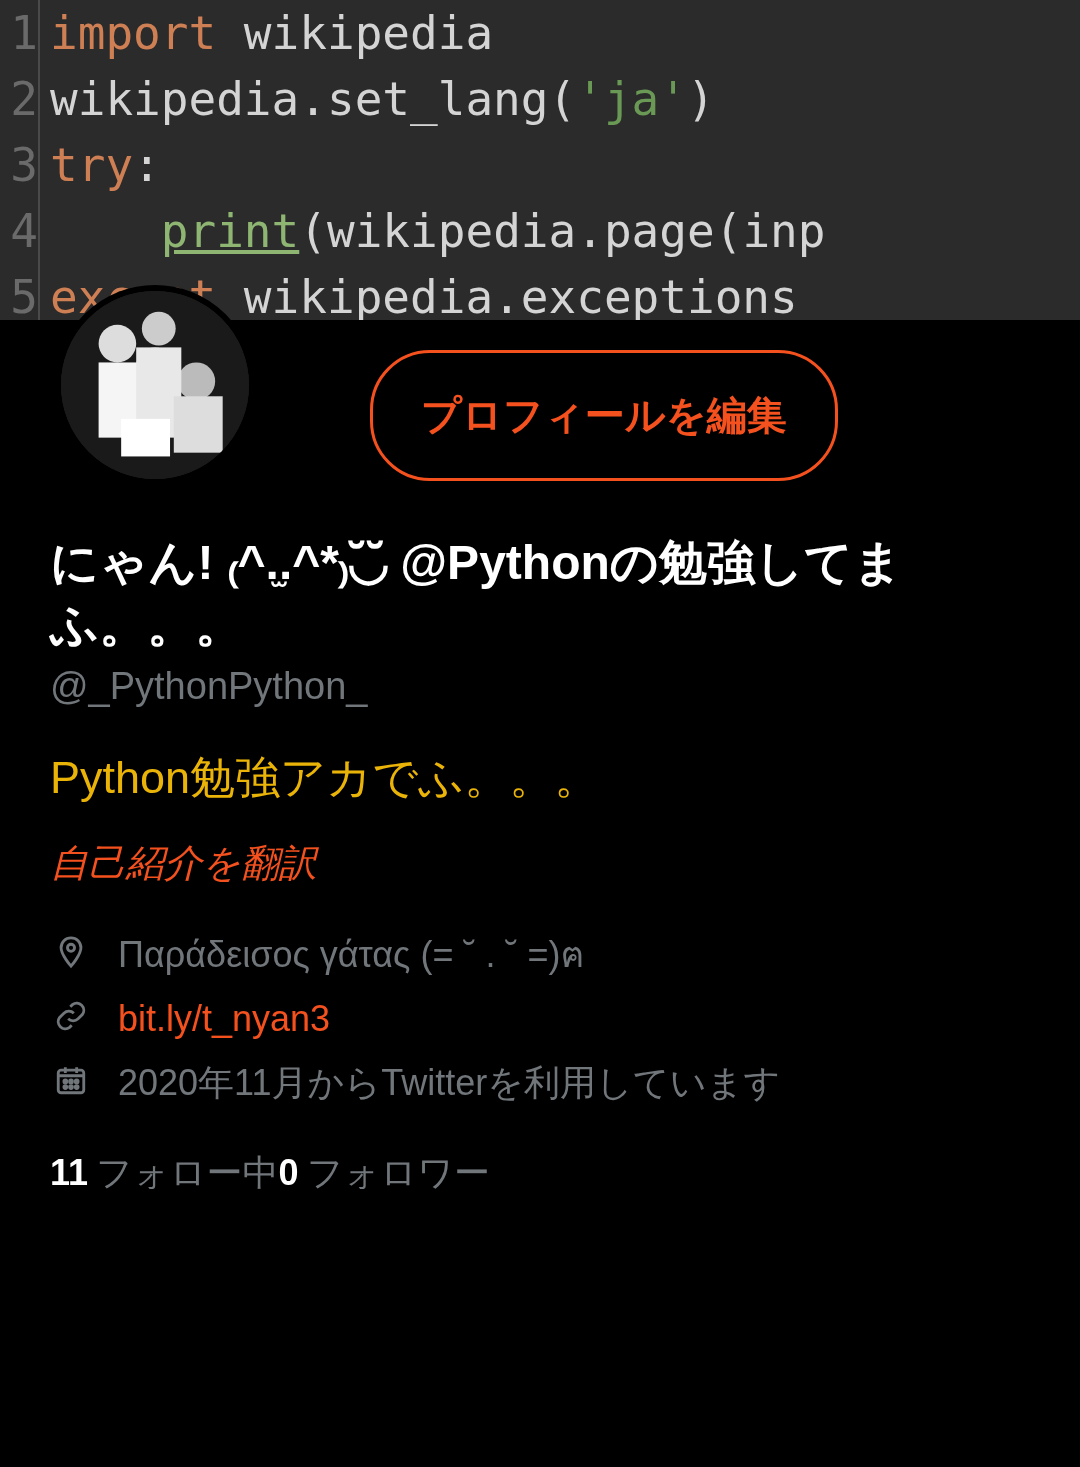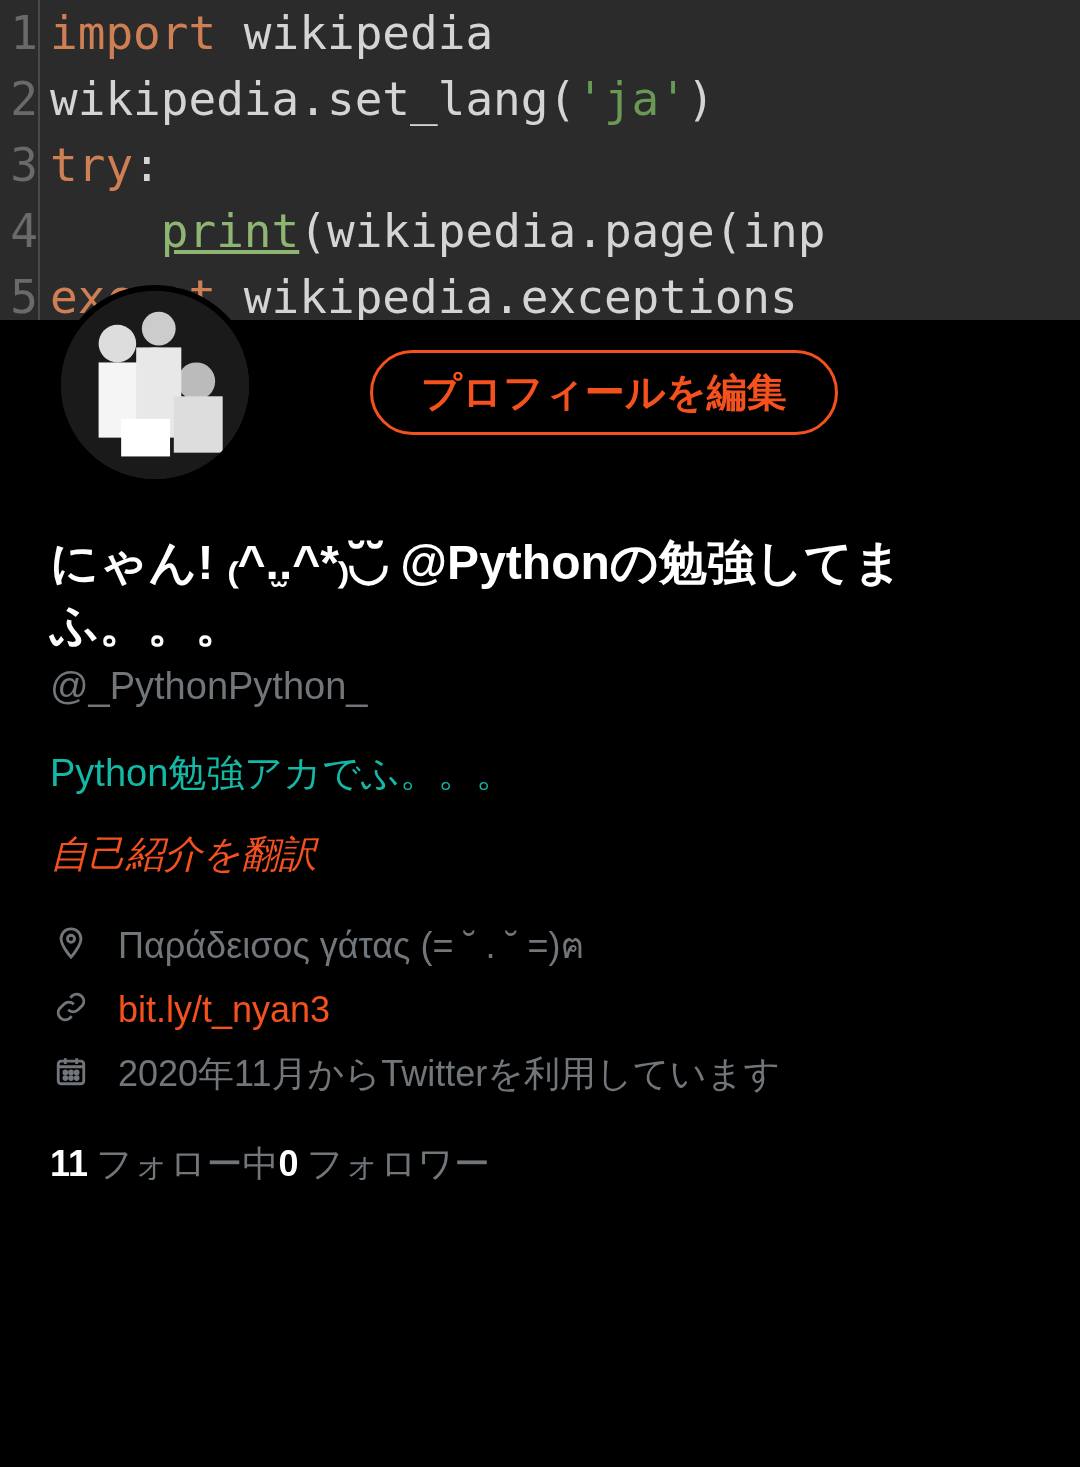--- a/index.html
+++ b/index.html
@@ -59,21 +59,21 @@
   
   .edit-btn {
     position: absolute;
     top: 350px;
     left: 370px;
     border: 3px solid #f4511e;
     color: #f4511e;
     background: transparent;
     font-size: 40px;
     font-weight: 700;
-    padding: 12px 48px;
+    padding: 35px 48px;
     border-radius: 60px;
     cursor: pointer;
   }
 
   
   .profile {
     position: absolute;
     top: 532px;
     left: 50px;
     right: 40px;
@@ -84,22 +84,22 @@
     line-height: 1.3;
     color: #fff;
     margin-bottom: 8px;
   }
   .handle {
     font-size: 38px;
     color: #71767b;
     margin-bottom: 40px;
   }
   .bio {
-    font-size: 38px;
-    color: #14b8a6;
+    font-size: 45px;
+    color: #eab308;
     margin-bottom: 30px;
   }
   .translate {
     font-size: 38px;
     color: #f4511e;
     margin-bottom: 40px;
     cursor: pointer;
     font-style: italic;
   }
 

